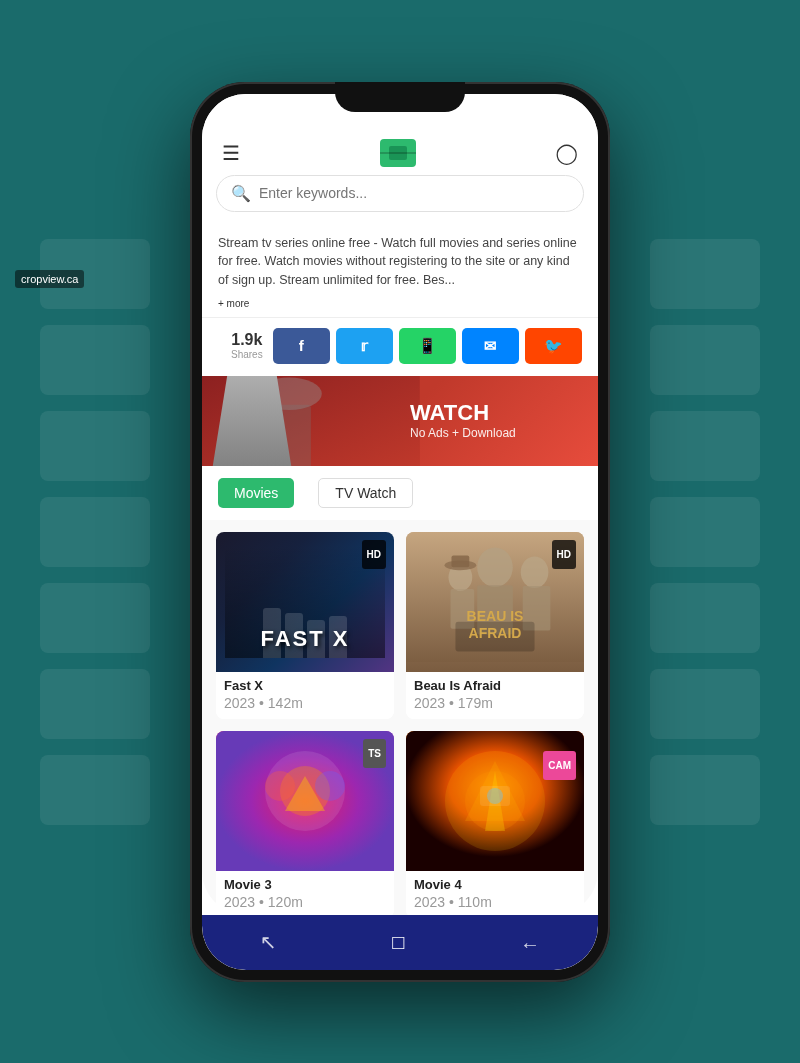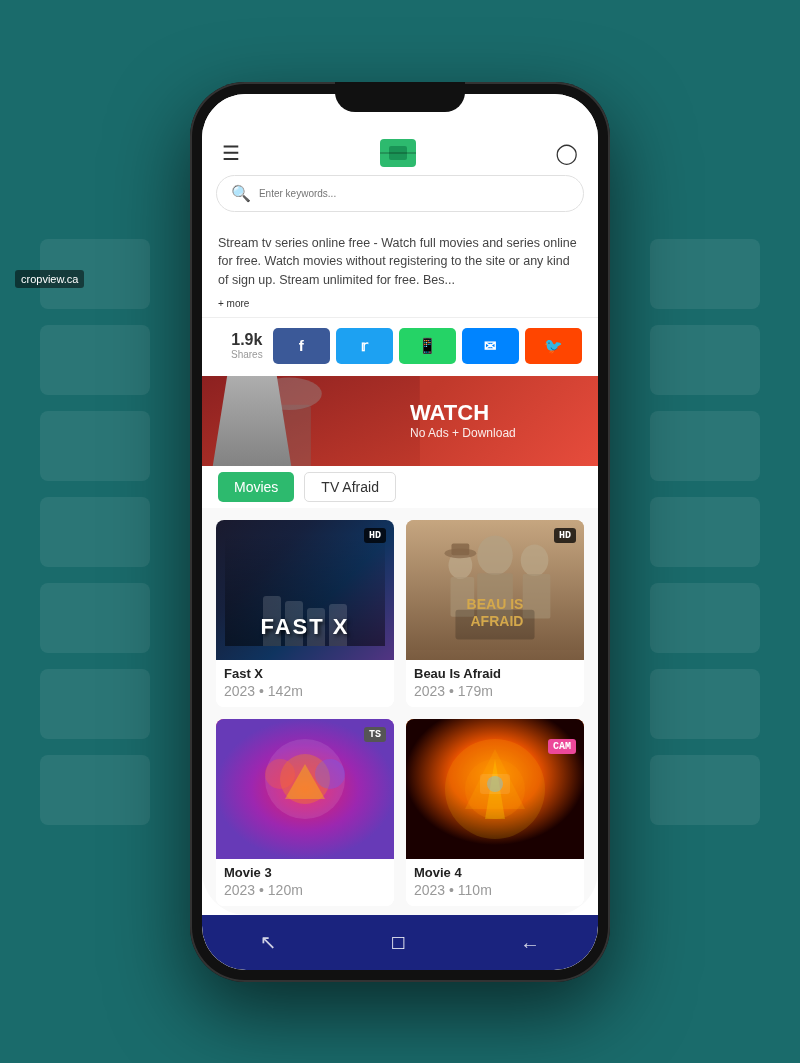--- a/index.html
+++ b/index.html
@@ -164,21 +164,21 @@
     }
 
     .search-icon-el {
       color: #999;
       font-size: 16px;
     }
 
     .search-input-el {
       border: none;
       outline: none;
-      font-size: 10px;
+      font-size: 14px;
       color: #999;
       flex: 1;
       background: transparent;
     }
 
     
     .content {
       flex: 1;
       overflow-y: auto;
       background: #f9f9f9;
@@ -312,23 +312,23 @@
 
     .banner-sub {
       font-size: 12px;
       color: rgba(255,255,255,0.9);
       margin-top: 2px;
     }
 
     
     .tabs-section {
       background: white;
-      padding: 6px 16px;
-      display: flex;
-      gap: 10px;
+      padding: 12px 16px;
+      display: flex;
+      gap: 24px;
     }
 
     .tab-btn {
       padding: 6px 16px;
       border-radius: 5px;
       border: none;
       cursor: pointer;
       font-size: 14px;
       font-weight: 500;
     }
@@ -411,21 +411,21 @@
       align-items: center;
       justify-content: flex-end;
       padding-bottom: 10px;
     }
 
     .poster-beau-text {
       position: absolute;
       bottom: 30px;
       left: 50%;
       transform: translateX(-50%);
-      text-align: right;
+      text-align: center;
       color: #d4a84b;
       font-size: 14px;
       font-weight: 700;
       line-height: 1.2;
       white-space: nowrap;
     }
 
     
     .poster-ts {
       background: linear-gradient(135deg, #e91e63 0%, #9c27b0 50%, #673ab7 100%);
@@ -449,23 +449,22 @@
     }
 
     .quality-badge {
       position: absolute;
       top: 8px;
       right: 8px;
       background: rgba(0,0,0,0.7);
       color: white;
       font-size: 10px;
       font-weight: 700;
-      padding: 2px 5px;
+      padding: 9px 5px;
       border-radius: 3px;
-      font-family: Liberation Mono, monospace;
     }
 
     .hd-badge { background: rgba(0,0,0,0.75); }
     .ts-badge { background: #555; }
     .cam-badge { background: #ec4899; margin-top: 12px; }
 
     .movie-info {
       padding: 6px 8px 8px 8px;
       background: white;
     }
@@ -610,21 +609,21 @@
           </svg>
         </div>
         <div class="banner-text-area">
           <div class="banner-watch">WATCH</div>
           <div class="banner-sub">No Ads + Download</div>
         </div>
       </div>
 
       <div class="tabs-section">
         <button class="tab-btn tab-active">Movies</button>
-        <button class="tab-btn tab-inactive">TV Afraid</button>
+        <button class="tab-btn tab-inactive">TV Watch</button>
       </div>
 
       <div class="movies-grid">
 
         <div class="movie-card">
           <div class="movie-poster">
             <div class="poster-fastx">
               <div class="poster-fastx-chars">
                 <div class="people-silhouette">
                   <div class="person"></div>

